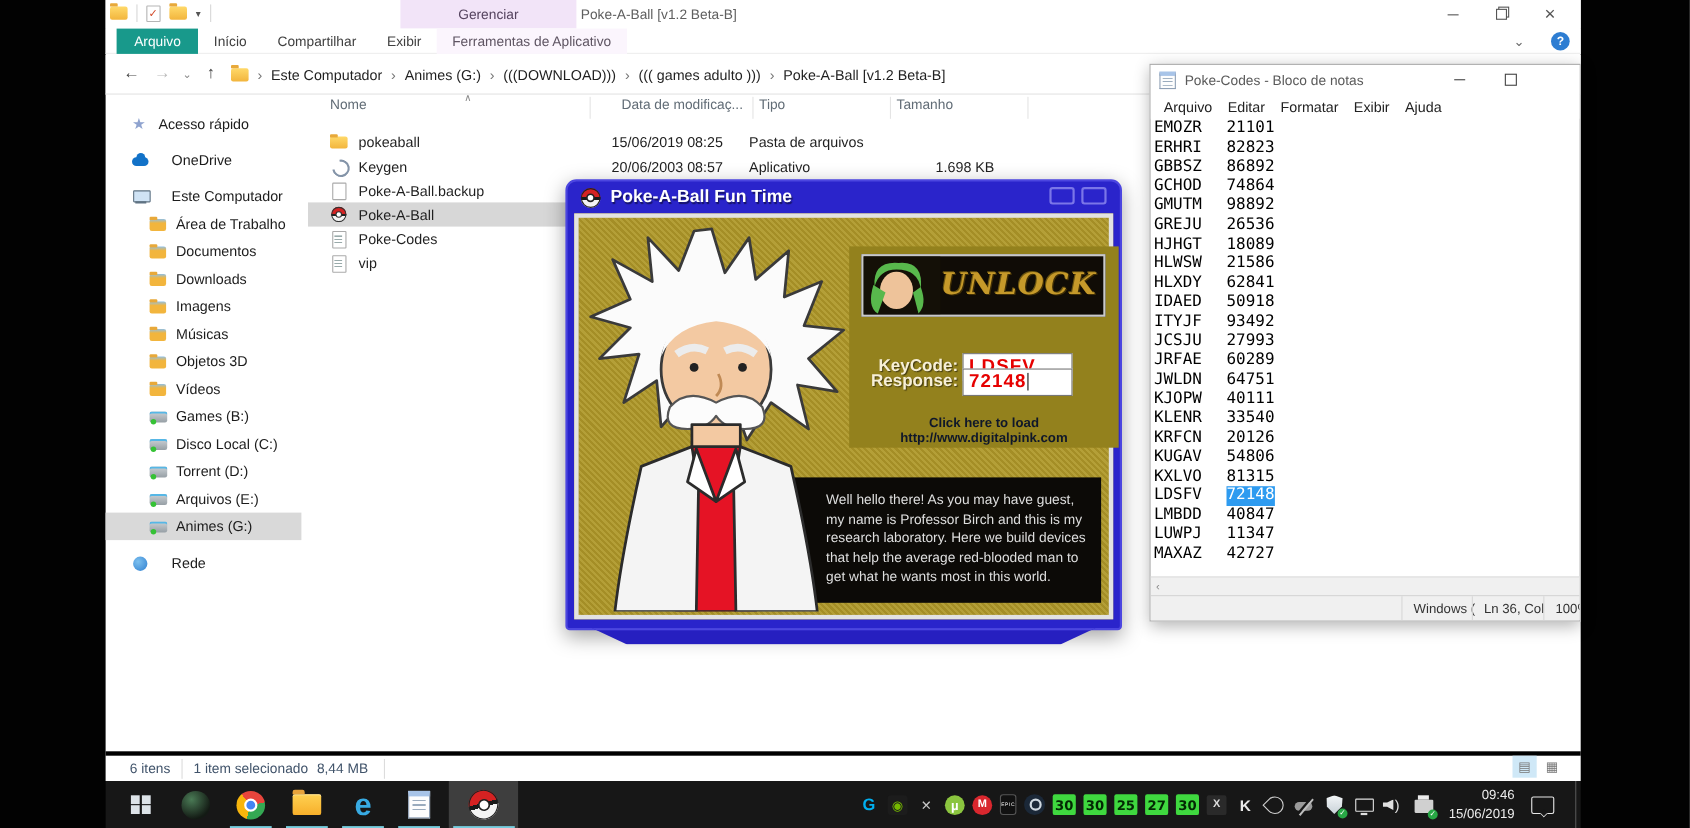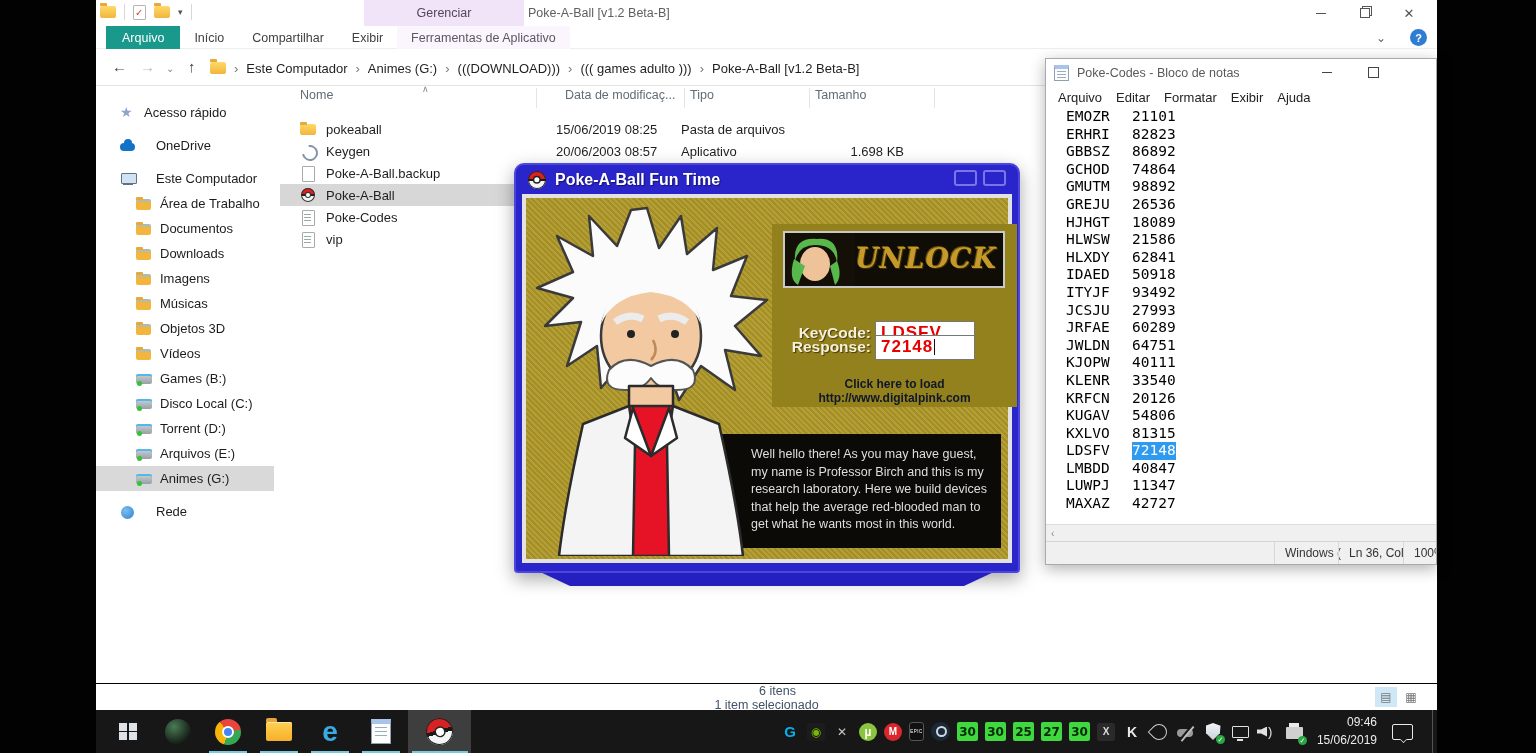--- a/index.html
+++ b/index.html
@@ -77,22 +77,22 @@
   .col-sep{position:absolute;top:88px;width:1px;height:20px;background:#e4e4e4;}
   .files{position:absolute;left:178px;top:118px;right:0;}
   .file-row{height:22px;display:flex;align-items:center;font-size:13px;color:#1f1f1f;position:relative;}
   .file-row.selected::before{content:"";position:absolute;left:6px;top:0;width:236px;height:22px;background:#d7d7d7;z-index:0;}
   .file-row>*{position:relative;z-index:1;}
   .file-row .js-icon{margin-left:26px;margin-right:8px;}
   .f-name{width:230px;overflow:hidden;white-space:nowrap;}
   .f-date{width:125px;}
   .f-type{width:125px;}
   .f-size{width:98px;text-align:right;}
-  .ex-status{position:absolute;left:0;bottom:0;width:100%;height:27px;border-top:1px solid #000000;
-    display:flex;align-items:center;font-size:12.5px;color:#40536a;flex-direction:column;}
+  .ex-status{position:absolute;left:0;bottom:0;width:100%;height:27px;border-top:4px solid #000000;
+    display:flex;align-items:center;font-size:12.5px;color:#40536a;}
   .st-sep{width:1px;height:18px;background:#dcdcdc;margin:0 10px;}
   .view-toggles{position:absolute;right:15px;bottom:3px;display:flex;gap:3px;}
   .vt{width:22px;height:20px;display:flex;align-items:center;justify-content:center;font-size:12px;color:#777;}
   .vt.active{background:#cfe8f7;}
 
   
   .kg{position:absolute;left:418px;top:163px;width:506px;height:410px;background:#2a24cb;
     border:2px solid #4c46e0;border-radius:10px 10px 4px 4px;box-shadow:0 6px 18px rgba(0,0,0,.35);z-index:20;}
   .kg-foot{position:absolute;left:22px;right:22px;bottom:-15px;height:15px;background:#261fc0;border-top:2px solid #4c46e0;
     -webkit-clip-path:polygon(0 0,100% 0,93% 100%,7% 100%);clip-path:polygon(0 0,100% 0,93% 100%,7% 100%);}
@@ -133,21 +133,21 @@
     background:repeating-linear-gradient(#9aabbd 0 1px,transparent 1px 3px);}
   .np-title{font-size:12.5px;color:#5a5a5a;}
   .np-btns{position:absolute;right:40px;top:0;display:flex;}
   .np-wc{width:46px;height:27px;display:flex;align-items:center;justify-content:center;color:#444;}
   .np-wc-min::before{content:"";width:10px;height:1px;background:#444;}
   .np-wc-max::before{content:"";width:9px;height:9px;border:1px solid #444;}
   .np-menubar{position:absolute;left:0;top:27px;width:100%;height:22px;background:#fff;display:flex;align-items:center;padding-left:5px;}
   .np-menu{font-size:13px;color:#222;padding:0 7px;}
   .np-content{position:absolute;left:0;top:49px;width:100%;bottom:40px;overflow:hidden;
     font-family:"DejaVu Sans Mono","Liberation Mono",monospace;font-size:14.5px;color:#000;}
-  .np-row{height:17.6px;display:flex;padding-left:20px;white-space:pre;}
+  .np-row{height:17.6px;display:flex;padding-left:3px;white-space:pre;}
   .np-key{width:66px;}
   .np-row.selected .np-val{background:#2e9bf0;color:#fff;}
   .np-hscroll{position:absolute;left:0;bottom:23px;width:100%;height:17px;background:#f0f0f0;border-top:1px solid #dcdcdc;
     display:flex;align-items:center;padding-left:5px;color:#888;font-size:10px;}
   .np-status{position:absolute;left:0;bottom:0;width:100%;height:23px;background:#f0f0f0;border-top:1px solid #d4d4d4;
     font-size:12px;color:#333;}
   .np-cell{position:absolute;top:0;height:100%;display:flex;align-items:center;padding-left:10px;border-left:1px solid #d8d8d8;white-space:nowrap;}
 
   
   .tb{position:absolute;left:0;bottom:0;width:1341px;height:43px;background:#171717;z-index:40;}

